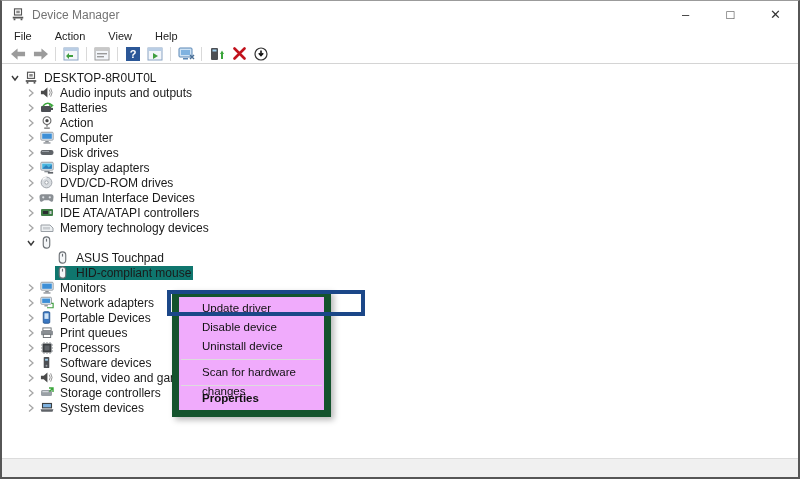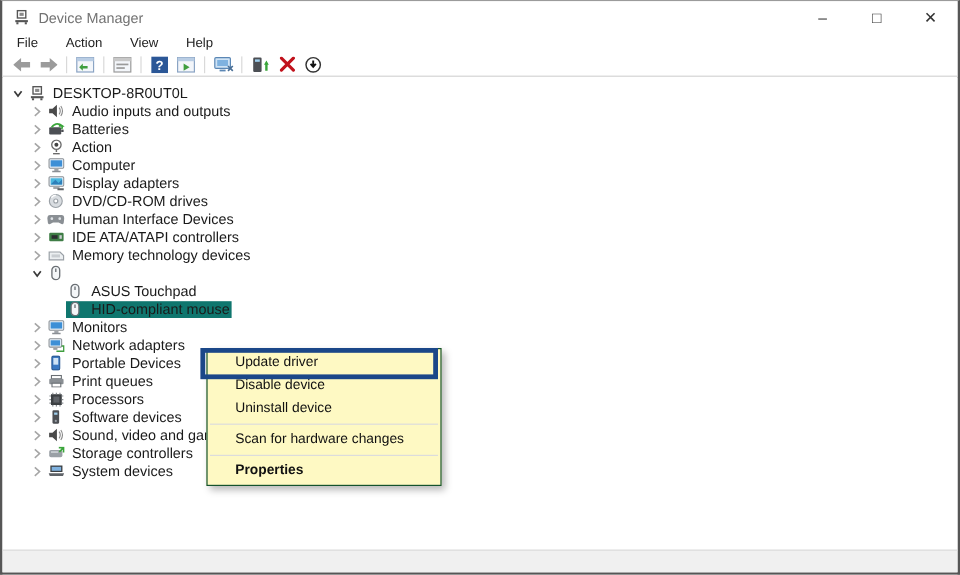--- a/index.html
+++ b/index.html
@@ -27,22 +27,22 @@
   .row { height:15px; display:flex; align-items:center; font-size:12px; color:#1a1a1a; white-space:nowrap; }
   .row.lvl0 { padding-left:5px; }
   .row.lvl1 { padding-left:21px; }
   .row.lvl2 { padding-left:53px;text-align:center; }
   .chev { width:16px; height:12px; display:flex; align-items:center; justify-content:center; }
   .ticon { width:15px; height:13px; margin-right:4px; display:flex; align-items:center; justify-content:center; }
   .tlabel { padding:0 2px; }
   .hl { display:flex; align-items:center; }
   .row.selected .hl { background:#0f766e; }
   
-  .ctx { position:absolute; left:170px; top:289px; width:196px; background:#fef9c3;
-         border:1px solid #14532d; box-shadow:3px 3px 6px rgba(0,0,0,.28); padding:2px 0; z-index:5; }
+  .ctx { position:absolute; left:170px; top:289px; width:159px; background:#f0abfc;
+         border:7px solid #14532d; box-shadow:3px 3px 6px rgba(0,0,0,.28); padding:2px 0; z-index:5; }
   .ctx-item { height:19px; line-height:19px; font-size:11.5px; color:#111; padding-left:23px; }
   .ctx-item.bold { font-weight:bold; }
   .ctx-sep { height:1px; background:#dcdcdc; margin:3px 2px; }
   .blue-box { position:absolute; left:165px; top:289px; width:198px; height:26px;
               border:4px solid #1b4788; z-index:6; pointer-events:none; }
   
   .statusbar { position:absolute; left:0; bottom:0; width:796px; height:19px;
                background:#f0f0f0; border-top:1px solid #dcdcdc; }
 </style>
 </head>
@@ -222,20 +222,34 @@
           <svg width="14" height="13" viewBox="0 0 16 14">
             <rect x="1" y="1" width="14" height="9" rx="1" fill="#e8f2fb" stroke="#8a8f94"></rect>
             <rect x="2.5" y="2.5" width="11" height="6" fill="#3d8fd6"></rect>
             <rect x="6" y="11" width="4" height="1.5" fill="#8a8f94"></rect>
             <rect x="4" y="12.5" width="8" height="1.5" fill="#8a8f94"></rect>
           </svg>
         </span>
       <span class="tlabel">Computer</span>
     </div>
 
+    <div class="row lvl1">
+      <span class="chev">
+          <svg width="10" height="10" viewBox="0 0 10 10">
+            <path d="M3 1.5 L7 5 L3 8.5" stroke="#a6a6a6" stroke-width="1.3" fill="none"></path>
+          </svg>
+        </span>
+      <span class="ticon">
+          <svg width="14" height="9" viewBox="0 0 14 9">
+            <rect x="0.5" y="2" width="13" height="5" rx="2.2" fill="#5f6368"></rect>
+            <rect x="2" y="3" width="7" height="1" fill="#9aa0a6"></rect>
+          </svg>
+        </span>
+      <span class="tlabel">Disk drives</span>
+    </div>
 
     <div class="row lvl1">
       <span class="chev">
           <svg width="10" height="10" viewBox="0 0 10 10">
             <path d="M3 1.5 L7 5 L3 8.5" stroke="#a6a6a6" stroke-width="1.3" fill="none"></path>
           </svg>
         </span>
       <span class="ticon">
           <svg width="14" height="13" viewBox="0 0 16 14">
             <rect x="1" y="1" width="14" height="9" rx="1" fill="#e8f2fb" stroke="#8a8f94"></rect>

